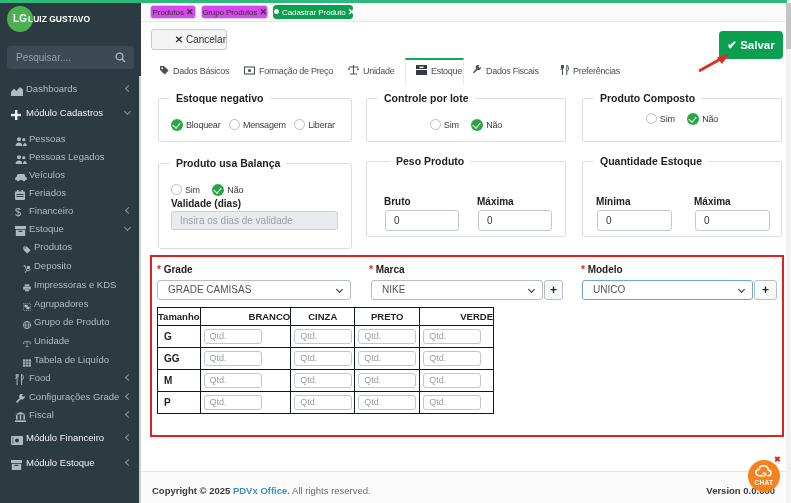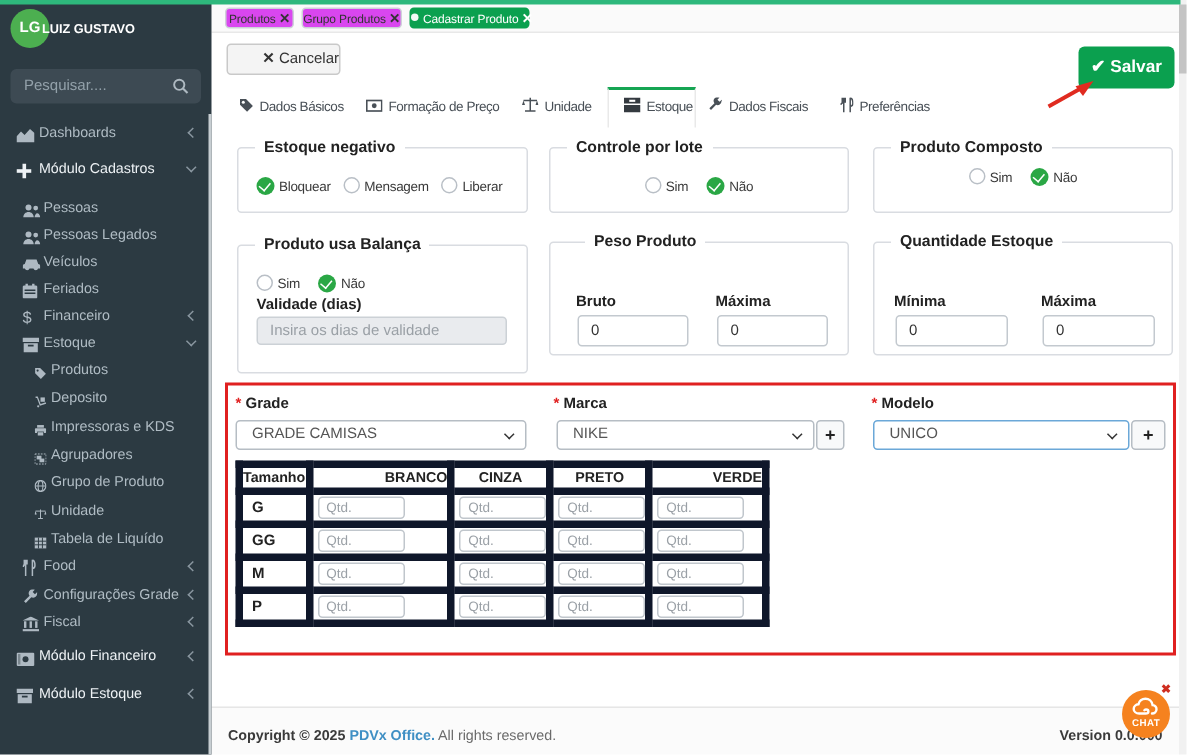--- a/index.html
+++ b/index.html
@@ -53,21 +53,21 @@
 .rlab { font-size:9px; letter-spacing:-0.2px; color:#3a3a3a; margin-left:3px; }
 .blab { font-size:10px; font-weight:bold; color:#222; }
 .inp { background:#fff; border:1px solid #c3c9cf; border-radius:3px; font-size:10px; color:#333; }
 
 .sel { position:absolute; height:20px; background:#fff; border:1px solid #b6bdc4; border-radius:3px; font-size:10px; color:#555; line-height:18px; padding-left:10px; }
 .sel .car { position:absolute; right:8px; top:6px; display:block; width:5px; height:5px; border:solid #333; border-width:0 1.5px 1.5px 0; transform:rotate(45deg); }
 .plus { position:absolute; height:20px; background:#f8f9fa; border:1px solid #b6bdc4; border-radius:3px; font-weight:bold; font-size:12px; color:#222; text-align:center; line-height:18px; }
 .req { color:#e02020; }
 
 #gtable { position:absolute; left:16px; top:307px; border-collapse:collapse; }
-#gtable th, #gtable td { border:5px solid #0f172a; font-size:9.5px; }
+#gtable th, #gtable td { border:1px solid #0f172a; font-size:9.5px; }
 #gtable th { height:18px; font-weight:bold; color:#222; text-align:center; }
 #gtable td { height:22px; }
 #gtable td.sz { font-weight:bold; font-size:10px; padding-left:6px; color:#222; }
 .qtd { width:58px; height:15px; border:1px solid #c0c6cc; border-radius:3px; margin-left:3px; font-size:9px; color:#9aa0a6; line-height:13px; padding-left:5px; }
 
 #redrect { position:absolute; left:9px; top:255px; width:634px; height:182px; border:2.5px solid #e02020; z-index:30; }
 
 #footer { position:absolute; left:0; top:471px; width:646px; height:32px; background:#fbfbfb; border-top:1px solid #e6e6e6; font-size:9.5px; color:#6a6a6a; }
 #footer .left { position:absolute; left:11px; top:13px; }
 #footer .right { position:absolute; right:12px; top:13px; font-weight:bold; color:#3a3a3a; }

